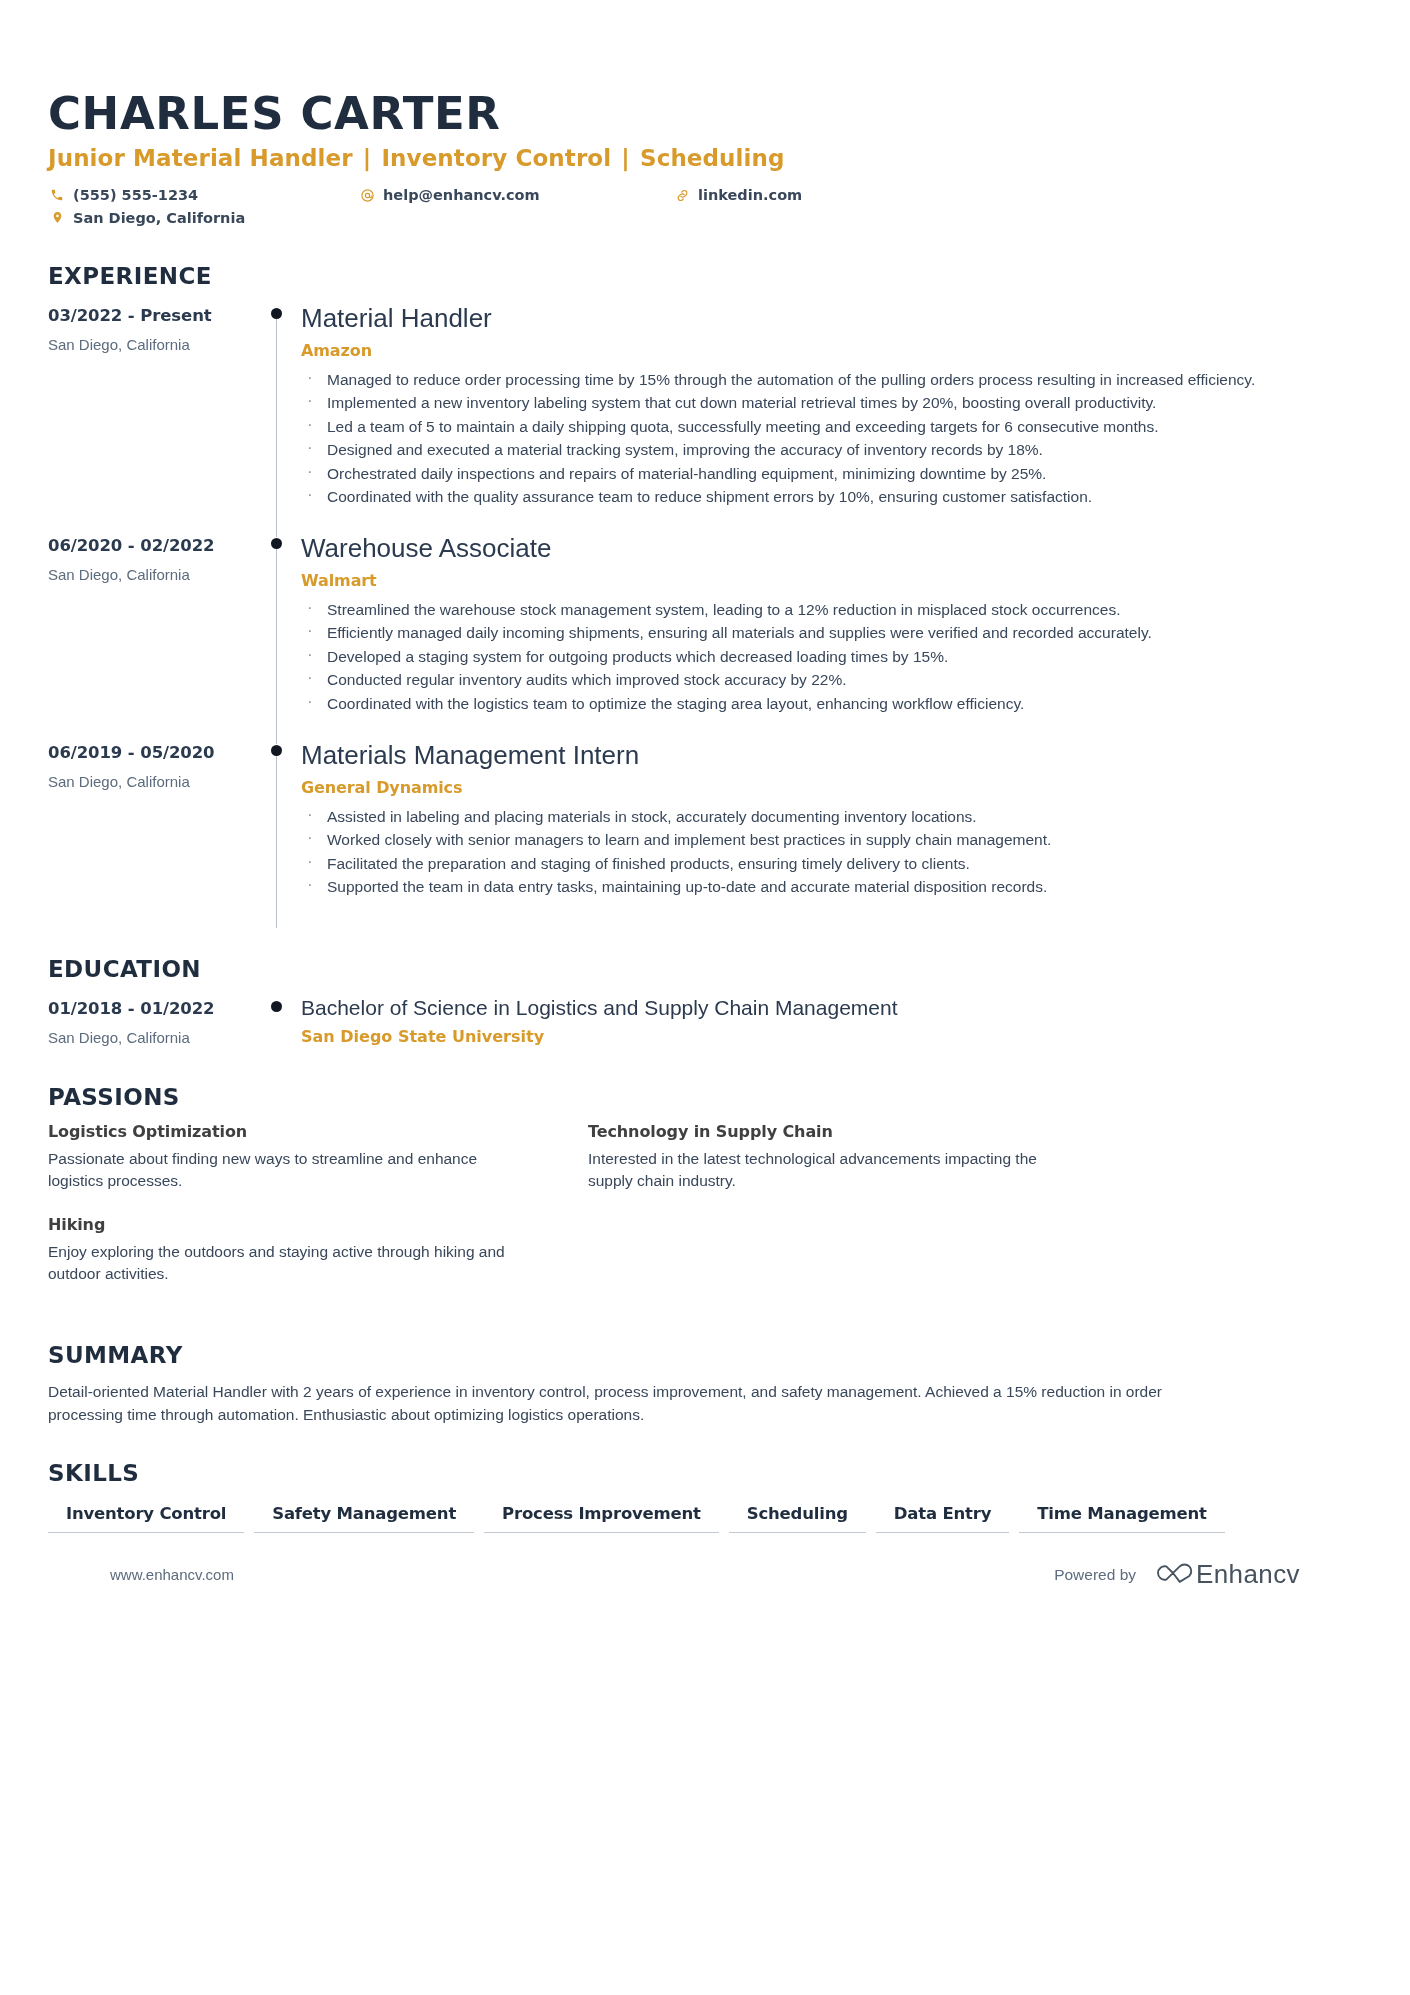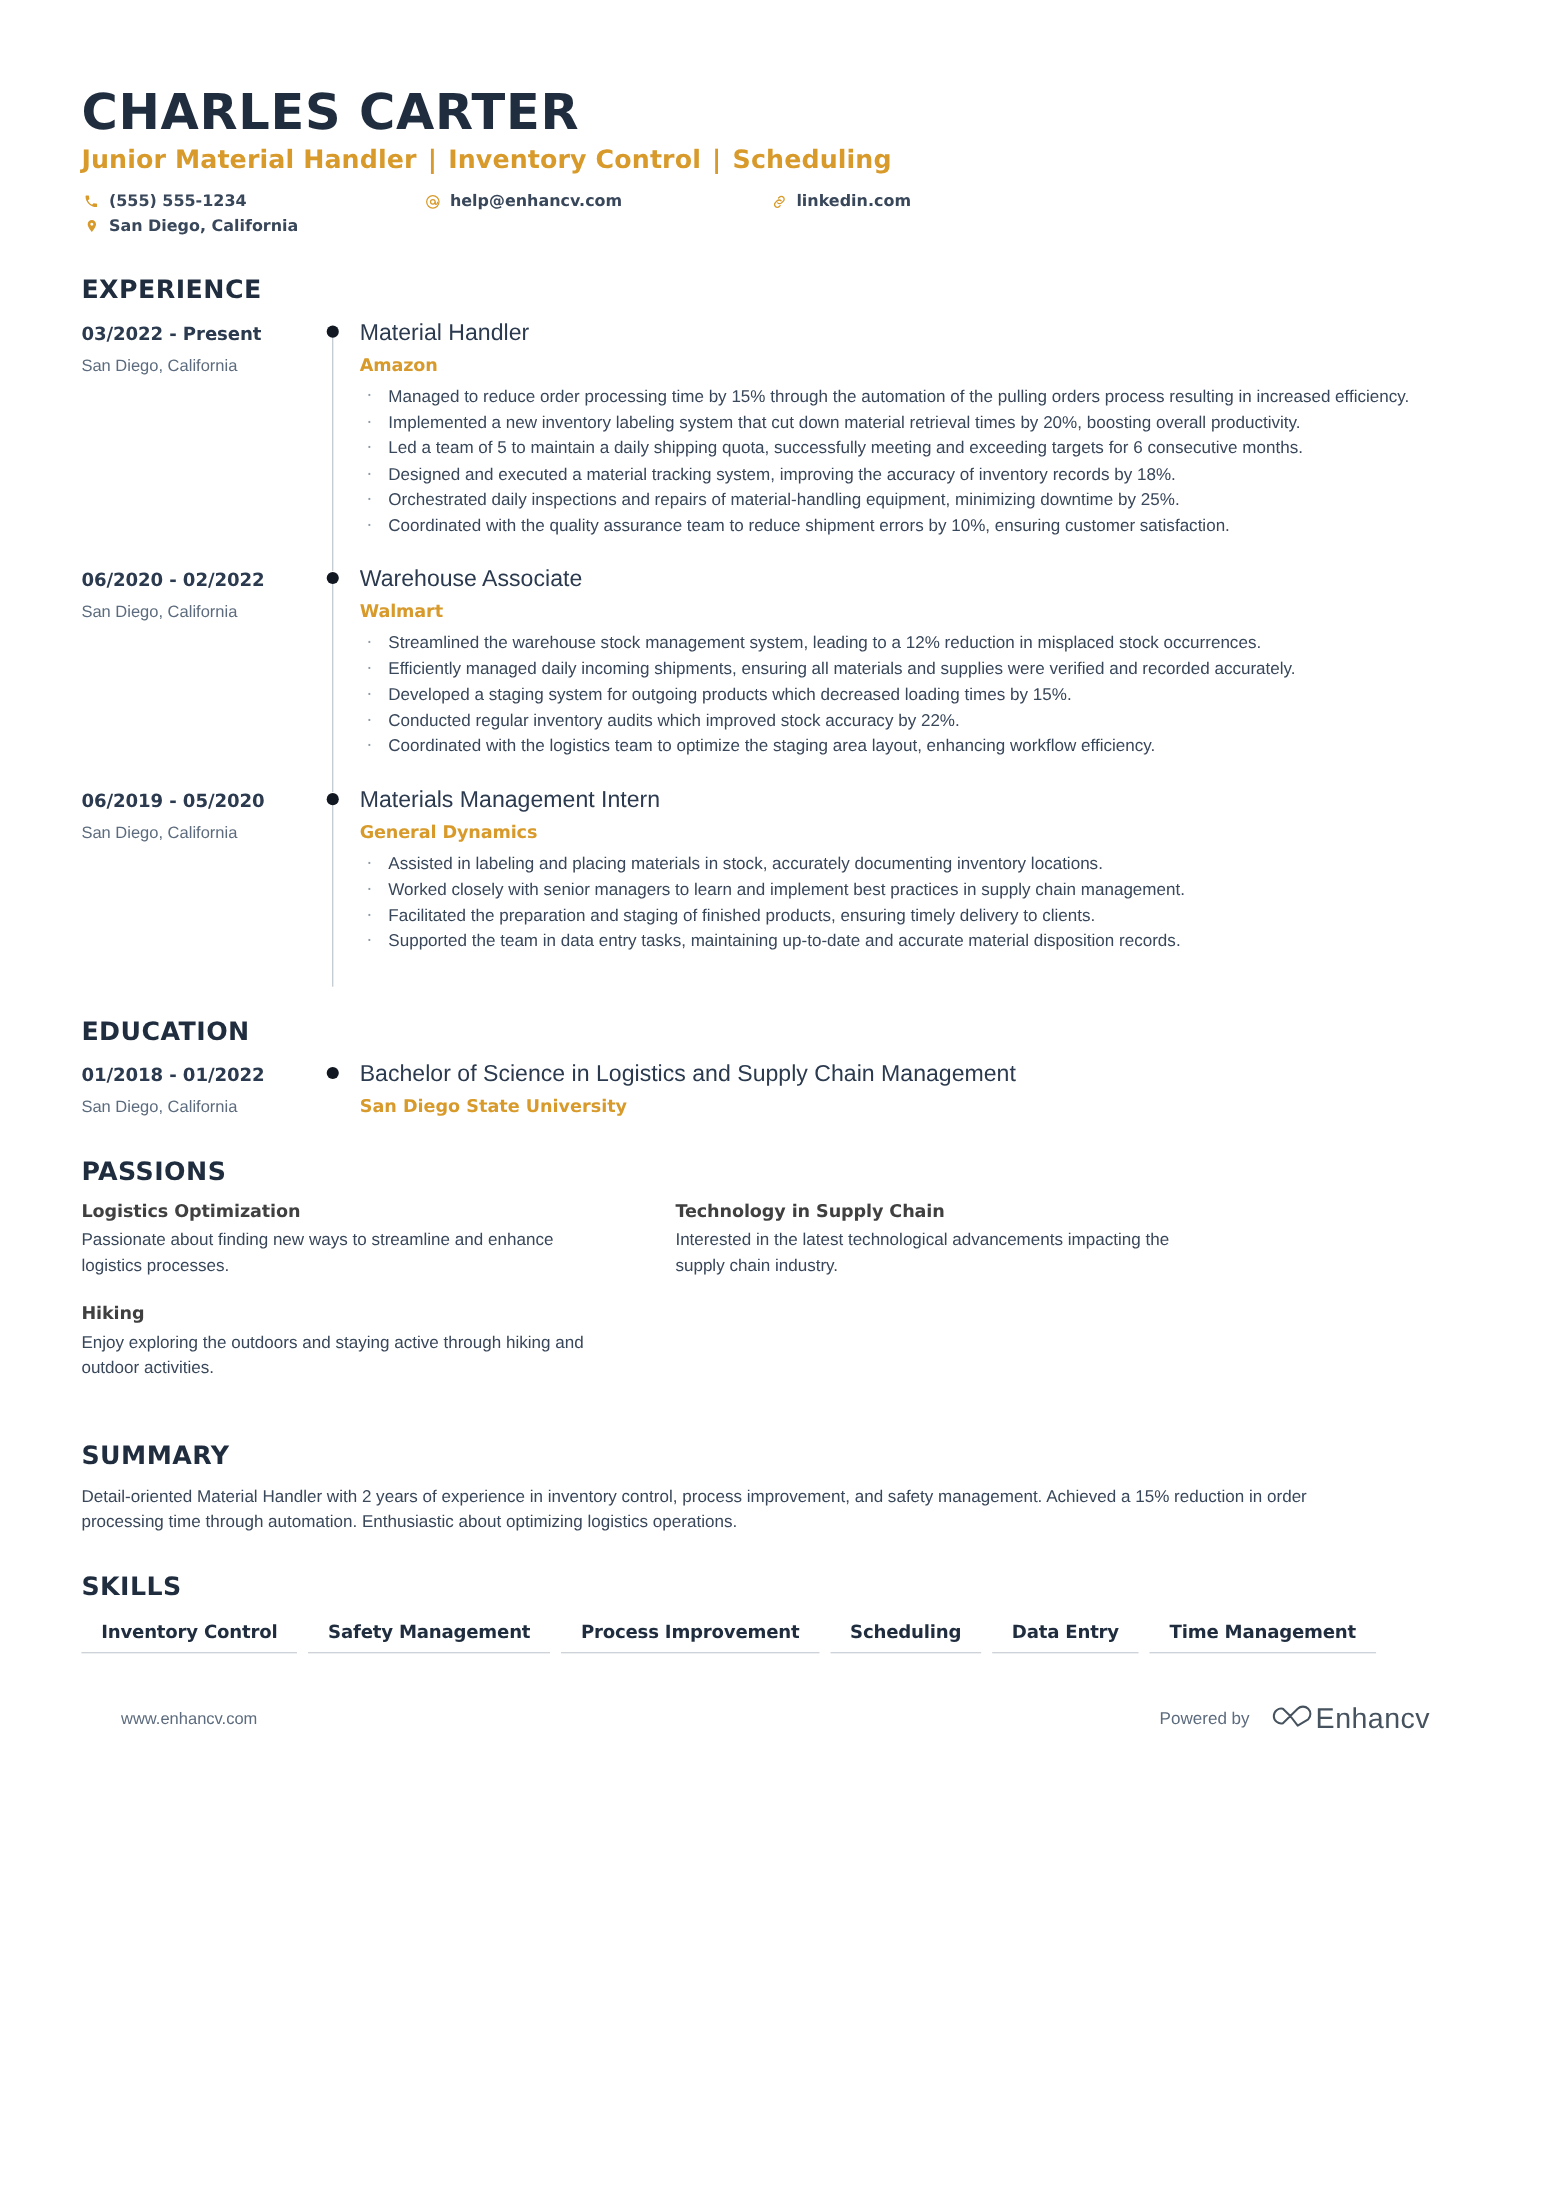--- a/index.html
+++ b/index.html
@@ -13,21 +13,22 @@
     font-family: "Liberation Sans", sans-serif;
     color: #2b3a4e;
     -webkit-font-smoothing: antialiased;
   }
   .page {
     position: relative;
     width: 1410px;
     height: 1661px;
     background: #fff;
     box-sizing: border-box;
-    padding: 0 74px;
+    padding: 0 48px;
+    margin-top: 12px;
   }
 
   
   .header { padding-top: 78px; }
   .name {
     font-family: "DejaVu Sans", sans-serif;
     font-weight: 700;
     font-size: 45px;
     letter-spacing: 0.6px;
     color: #1f2d3f;
@@ -134,21 +135,21 @@
     height: 11px;
     border-radius: 50%;
     background: #111822;
   }
   .entry-right {
     flex: 1;
     padding-top: 1px;
     padding-bottom: 22px;
   }
   .job-title {
-    font-size: 21px;
+    font-size: 26px;
     color: #2b3a4e;
     line-height: 1.25;
   }
   .job-company {
     font-family: "DejaVu Sans", sans-serif;
     font-weight: 700;
     font-size: 16px;
     color: #d79a2b;
     margin-top: 6px;
     letter-spacing: -0.1px;

